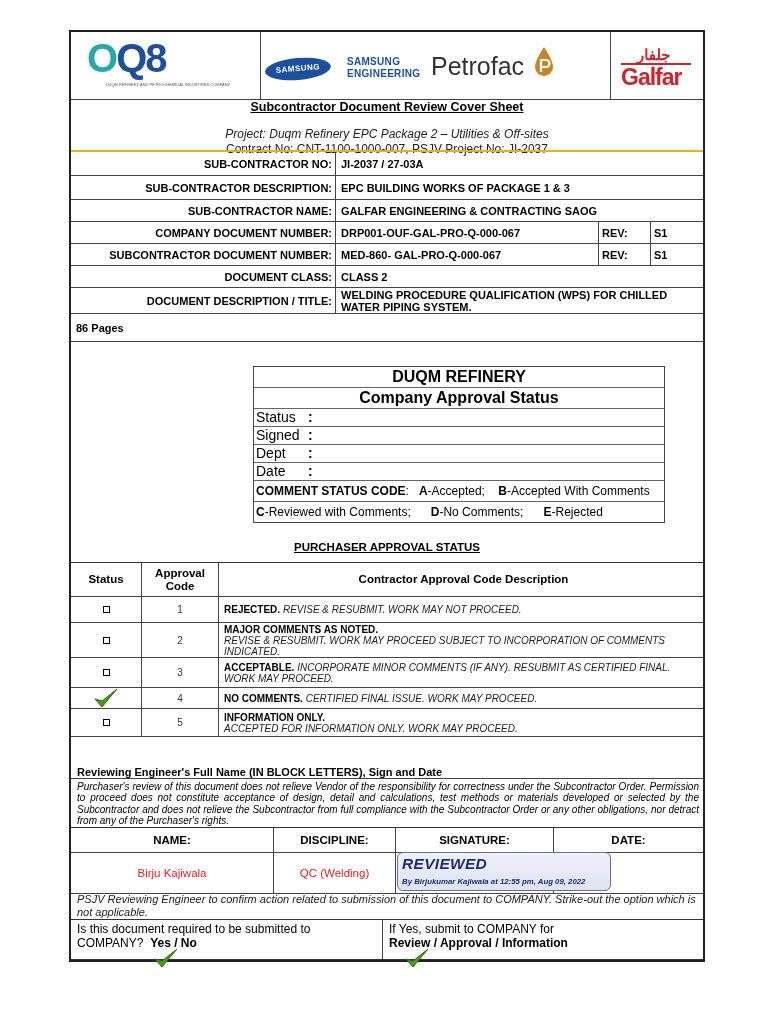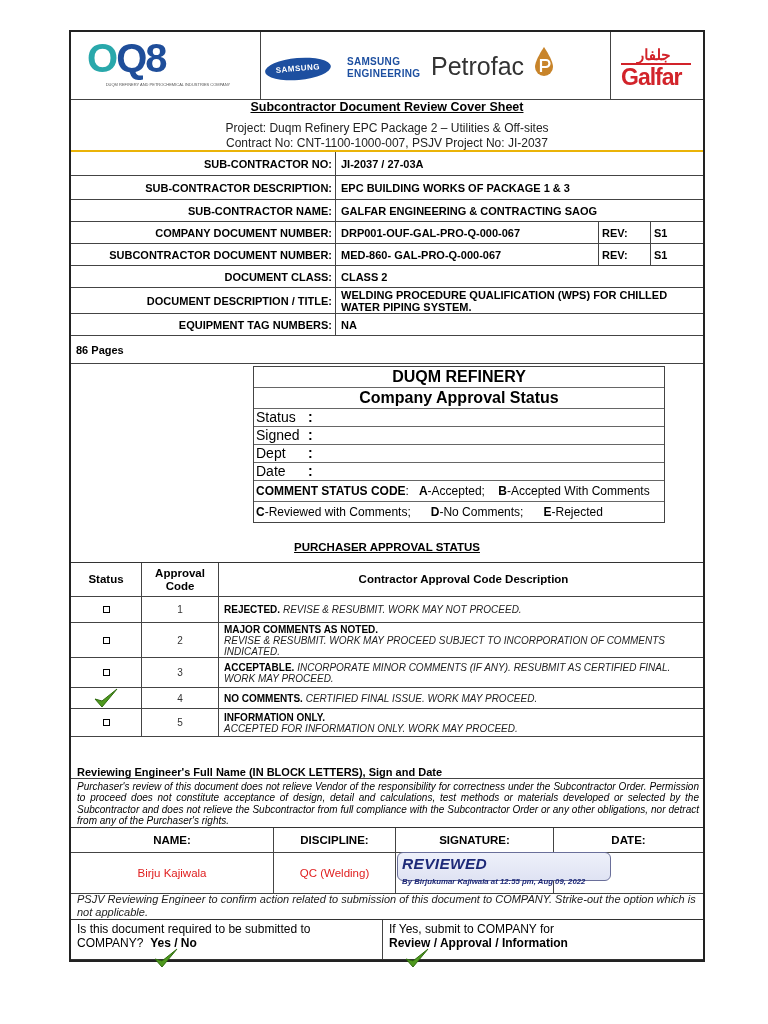--- a/index.html
+++ b/index.html
@@ -30,21 +30,21 @@
   .petrofac-drop { position: absolute; left: 272px; top: 14px; width: 22px; height: 32px; }
 
   .galfar-ar { position: absolute; left: 26px; top: 14px; color: #d2232a; font-weight: bold; font-size: 15px; }
   .galfar-line { position: absolute; left: 10px; top: 31px; width: 70px; height: 2px; background: #d2232a; }
   .galfar-word { position: absolute; left: 10px; top: 32px; color: #d2232a; font-weight: bold; font-size: 23px; letter-spacing: -1px; }
 
   
   .title-block { left: 0; top: 68px; width: 632px; height: 50px; text-align: center; }
   .doc-title { font-size: 12.5px; font-weight: bold; text-decoration: underline; margin-top: 0px; line-height: 15px; }
   .project-line { font-size: 12px; line-height: 15px; color: #222; }
-  .project-line.first { margin-top: 6px; }
+  .project-line.first { margin-top: 12px; font-style: italic; }
 
   
   .info { left: 0; top: 118px; width: 632px; border-top: 2px solid #eab308; }
   .info-row { position: relative; border-bottom: 1.5px solid #444; display: flex; }
   .info-label { width: 265px; border-right: 1px solid #444; text-align: right; font-weight: bold; font-size: 11px; padding-right: 3px; display: flex; flex-direction: column; justify-content: center; }
   .info-value { flex: 1; font-weight: bold; font-size: 11px; padding-left: 5px; display: flex; align-items: center; line-height: 12px; }
   .info-rev-label { width: 52px; border-left: 1px solid #444; font-weight: bold; font-size: 11px; padding-left: 3px; display: flex; align-items: center; }
   .info-rev-val { width: 53px; border-left: 1px solid #444; font-weight: bold; font-size: 11px; padding-left: 3px; display: flex; align-items: center; }
   .info-sub { font-weight: normal; font-style: italic; font-size: 10.5px; text-align: left; padding-left: 66px; line-height: 12px; }
 
@@ -81,21 +81,21 @@
   .sig-table { left: 0; top: 795px; width: 632px; border-top: 1.5px solid #333; }
   .sig-row { display: flex; border-bottom: 1.5px solid #444; }
   .s1 { width: 203px; border-right: 1px solid #444; }
   .s2 { width: 122px; border-right: 1px solid #444; }
   .s3 { width: 158px; border-right: 1px solid #444; }
   .s4 { flex: 1; }
   .sig-head > div { font-weight: bold; font-size: 11.5px; text-align: center; height: 24px; line-height: 24px; }
   .sig-val > div { height: 40px; font-size: 11.5px; color: #e02020; text-align: center; line-height: 40px; }
 
   .stamp {
-    position: absolute; left: 326px; top: 820px; width: 214px; height: 29px;
+    position: absolute; left: 326px; top: 820px; width: 214px; height: 39px;
     border: 1px solid #6a6f9a; border-radius: 6px;
     background: linear-gradient(#eef0fa, #dfe3f3);
     color: #1e2a78;
   }
   .stamp-title { position: absolute; left: 4px; top: 2px; font-weight: bold; font-style: italic; font-size: 15.5px; letter-spacing: 0.3px; }
   .stamp-sub { position: absolute; left: 4px; top: 24px; font-weight: bold; font-style: italic; font-size: 7.8px; }
 
   .psjv-note { left: 0; top: 861px; width: 632px; font-size: 11px; font-style: italic; padding: 0 4px 0 6px; line-height: 12.5px; border-bottom: 1.5px solid #333; height: 27px; color: #222; }
 
   .submit-row { left: 0; top: 888px; width: 632px; height: 40px; display: flex; border-bottom: 1.5px solid #333; }
@@ -166,24 +166,20 @@
       <div class="info-rev-val">S1</div>
     </div>
     <div class="info-row" style="height:22px">
       <div class="info-label">DOCUMENT CLASS:</div>
       <div class="info-value">CLASS 2</div>
     </div>
     <div class="info-row" style="height:26px">
       <div class="info-label">DOCUMENT DESCRIPTION / TITLE:</div>
       <div class="info-value">WELDING PROCEDURE QUALIFICATION (WPS) FOR CHILLED WATER PIPING SYSTEM.</div>
     </div>
-    <div class="info-row" style="height:22px">
-      <div class="info-label">EQUIPMENT TAG NUMBERS:</div>
-      <div class="info-value">NA</div>
-    </div>
     <div class="info-row" style="height:28px">
       <div class="info-value">86 Pages</div>
     </div>
   </div>
 
   <div class="abs approval-box">
     <div class="ab-row ab-head">DUQM REFINERY</div>
     <div class="ab-row ab-head">Company  Approval Status</div>
     <div class="ab-row ab-field">
       <span class="lbl">Status</span>

